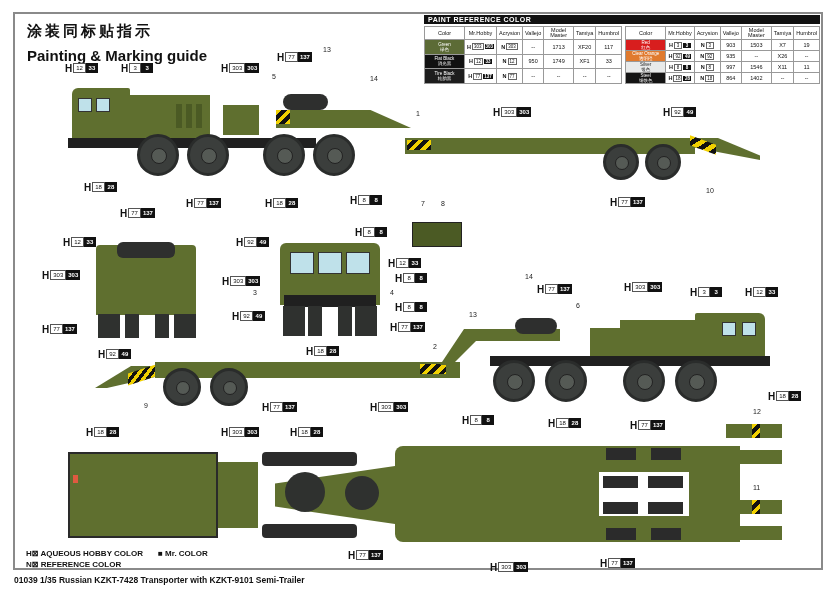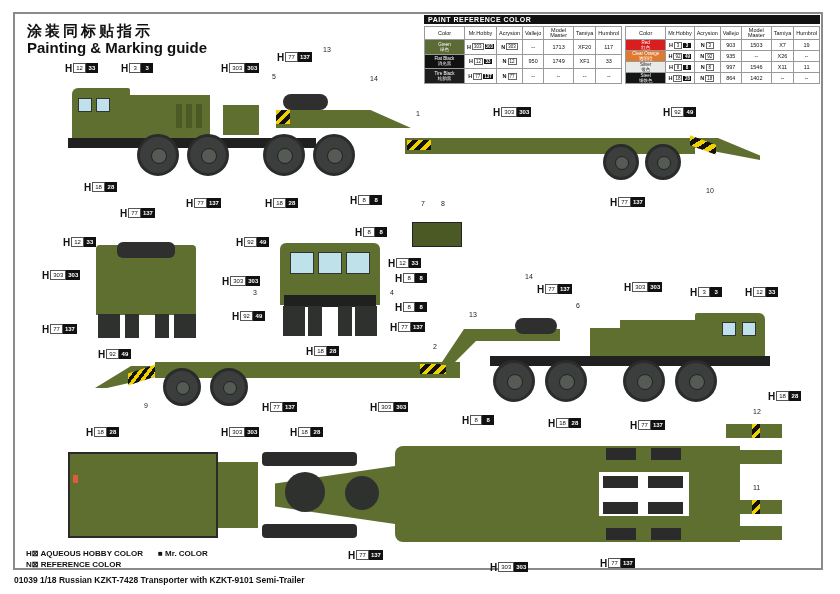--- a/index.html
+++ b/index.html
@@ -2,21 +2,21 @@
 <html><head>
 <meta charset="utf-8">
 <style>
   * { box-sizing: border-box; margin: 0; padding: 0; }
   html, body { width: 840px; height: 594px; background: #ffffff; overflow: hidden; }
   body { font-family: "Liberation Sans", sans-serif; color: #111; position: relative; }
 
   .frame { position: absolute; left: 13px; top: 12px; width: 810px; height: 558px; border: 2px solid #8a8a8a; background: #fff; }
 
   .title-cn { position: absolute; left: 27px; top: 22px; font-size: 15px; font-weight: bold; letter-spacing: 3px; font-family: "DejaVu Sans", sans-serif; text-align: center; }
-  .title-en { position: absolute; left: 27px; top: 39px; font-size: 15px; font-weight: bold; }
+  .title-en { position: absolute; left: 27px; top: 47px; font-size: 15px; font-weight: bold; }
 
   
   .paint { position: absolute; left: 424px; top: 15px; width: 396px; }
   .paint-head { background: #111; color: #fff; font-size: 7px; font-weight: bold; padding: 1px 4px; letter-spacing: .5px; height: 9px; line-height: 7px; }
   .paint-tables { display: flex; gap: 3px; margin-top: 2px; }
   table.pt { border-collapse: collapse; font-size: 5.5px; }
   table.pt th, table.pt td { border: 1px solid #999; text-align: center; padding: 0 2px; height: 11px; font-weight: normal; }
   table.pt th { height: 13px; line-height: 5px; }
   .swatch { color: #fff; font-size: 4.5px; line-height: 5px; width: 40px; }
   .hcode { display: inline-flex; align-items: center; gap: 1px; font-weight: bold; }
@@ -495,13 +495,13 @@
 <div class="num" style="left:144px;top:402px;">9</div>
 <div class="num" style="left:753px;top:408px;">12</div>
 <div class="num" style="left:753px;top:484px;">11</div>
 
 <div class="legend">
   <div>H⊠ AQUEOUS HOBBY COLOR</div>
   <div>N⊠ REFERENCE COLOR</div>
   <div class="mr">■ Mr. COLOR</div>
 </div>
 
-<div class="footer">01039 1/18 Russian KZKT-7428 Transporter with KZKT-9101 Semi-Trailer</div>
+<div class="footer">01039 1/35 Russian KZKT-7428 Transporter with KZKT-9101 Semi-Trailer</div>
 
 </body></html>

